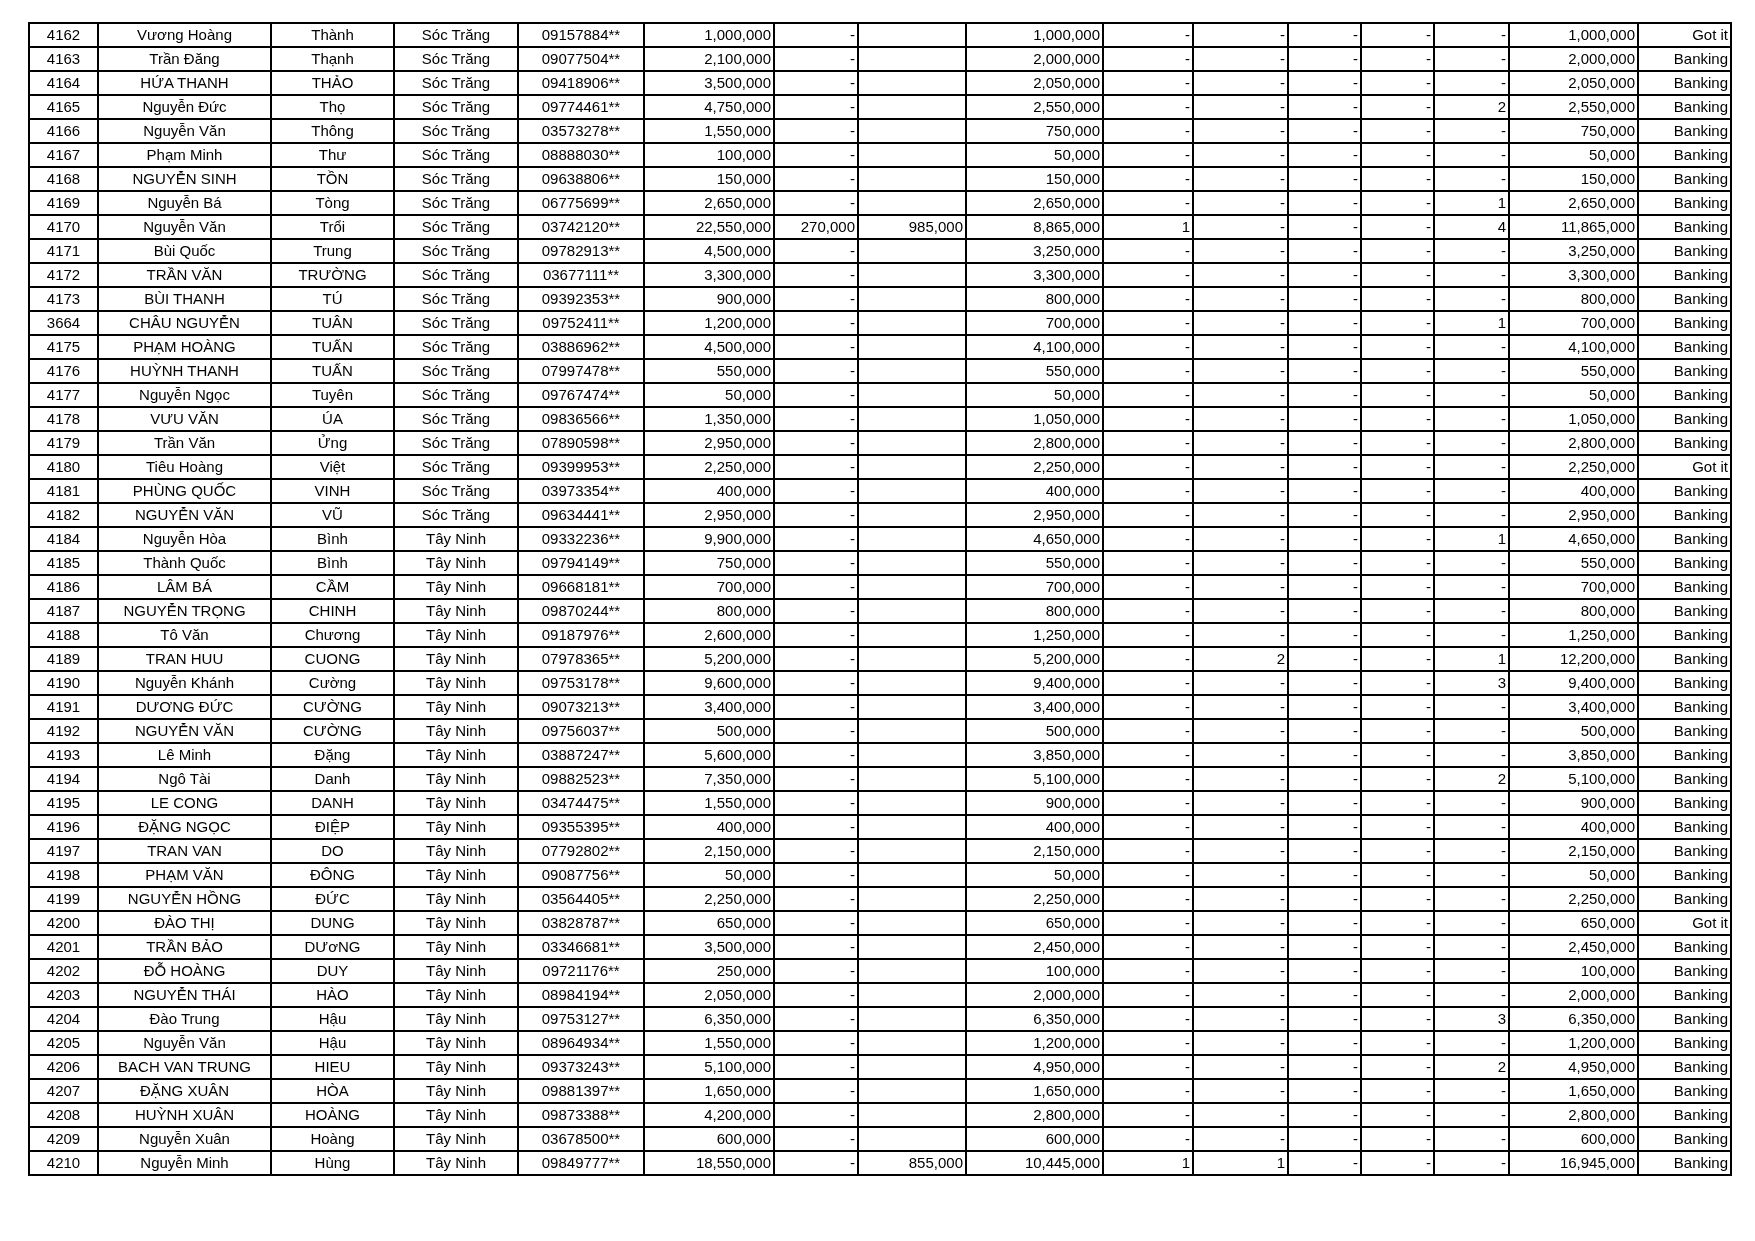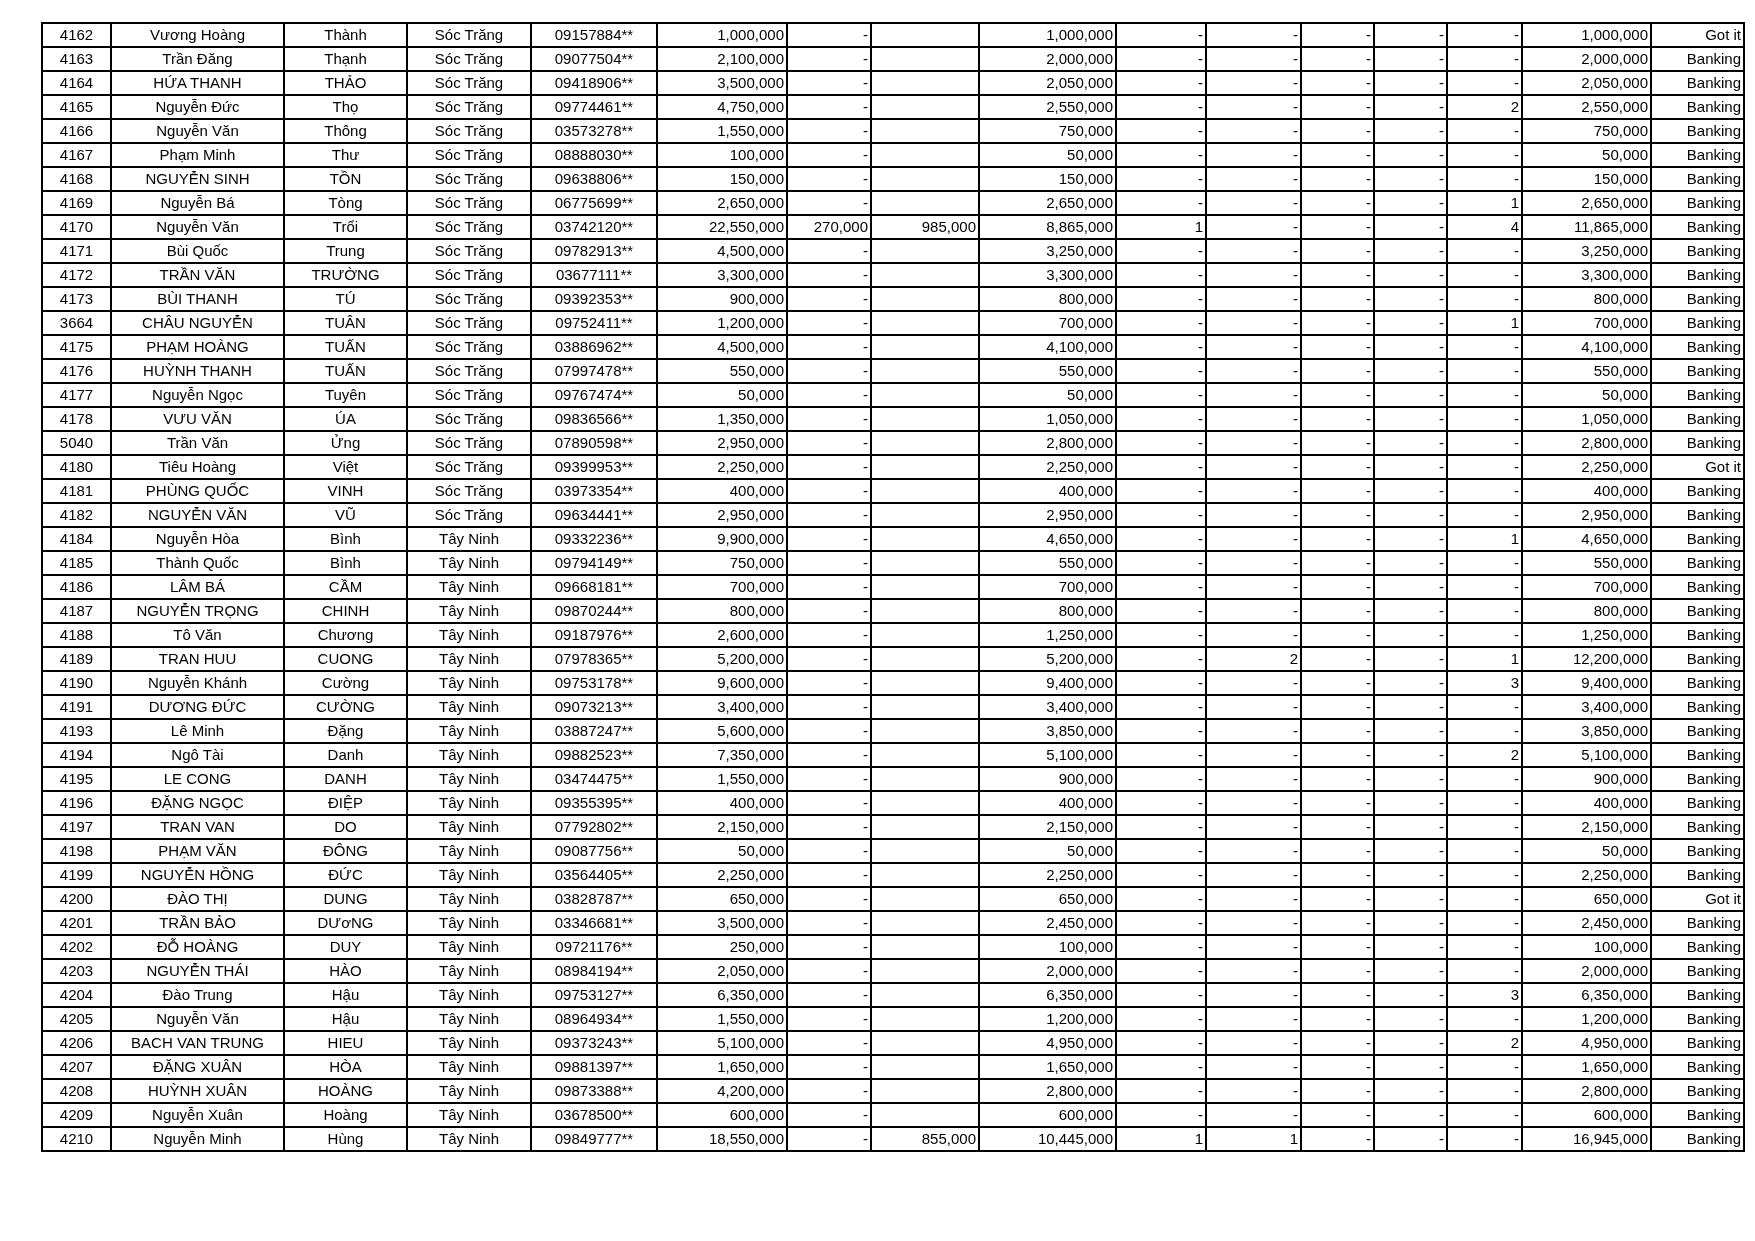--- a/index.html
+++ b/index.html
@@ -17,21 +17,20 @@
     height: 1241px;
     background: #ffffff;
   }
   table.grid {
     position: absolute;
     left: 28px;
     top: 22px;
     border-collapse: collapse;
     table-layout: fixed;
     width: 1702px;
-    margin-left: 13px;
   }
   table.grid td {
     border: 2px solid #000000;
     height: 22px;
     padding: 0 2px;
     font-size: 15px;
     line-height: 20px;
     color: #000000;
     white-space: nowrap;
     overflow: hidden;
@@ -385,21 +384,21 @@
           <td class="num">1,050,000</td>
           <td class="dash">-</td>
           <td class="dash">-</td>
           <td class="dash">-</td>
           <td class="dash">-</td>
           <td class="dash">-</td>
           <td class="num">1,050,000</td>
           <td class="stat">Banking</td>
         </tr>
         <tr>
-          <td class="ctr">5040</td>
+          <td class="ctr">4179</td>
           <td class="ctr">Trần Văn</td>
           <td class="ctr">Ửng</td>
           <td class="ctr">Sóc Trăng</td>
           <td class="ctr">07890598**</td>
           <td class="num">2,950,000</td>
           <td class="dash">-</td>
           <td class="cnt"></td>
           <td class="num">2,800,000</td>
           <td class="dash">-</td>
           <td class="dash">-</td>
@@ -598,20 +597,38 @@
           <td class="num">3,400,000</td>
           <td class="dash">-</td>
           <td class="cnt"></td>
           <td class="num">3,400,000</td>
           <td class="dash">-</td>
           <td class="dash">-</td>
           <td class="dash">-</td>
           <td class="dash">-</td>
           <td class="dash">-</td>
           <td class="num">3,400,000</td>
+          <td class="stat">Banking</td>
+        </tr>
+        <tr>
+          <td class="ctr">4192</td>
+          <td class="ctr">NGUYỄN VĂN</td>
+          <td class="ctr">CƯỜNG</td>
+          <td class="ctr">Tây Ninh</td>
+          <td class="ctr">09756037**</td>
+          <td class="num">500,000</td>
+          <td class="dash">-</td>
+          <td class="cnt"></td>
+          <td class="num">500,000</td>
+          <td class="dash">-</td>
+          <td class="dash">-</td>
+          <td class="dash">-</td>
+          <td class="dash">-</td>
+          <td class="dash">-</td>
+          <td class="num">500,000</td>
           <td class="stat">Banking</td>
         </tr>
         <tr>
           <td class="ctr">4193</td>
           <td class="ctr">Lê Minh</td>
           <td class="ctr">Đặng</td>
           <td class="ctr">Tây Ninh</td>
           <td class="ctr">03887247**</td>
           <td class="num">5,600,000</td>
           <td class="dash">-</td>

